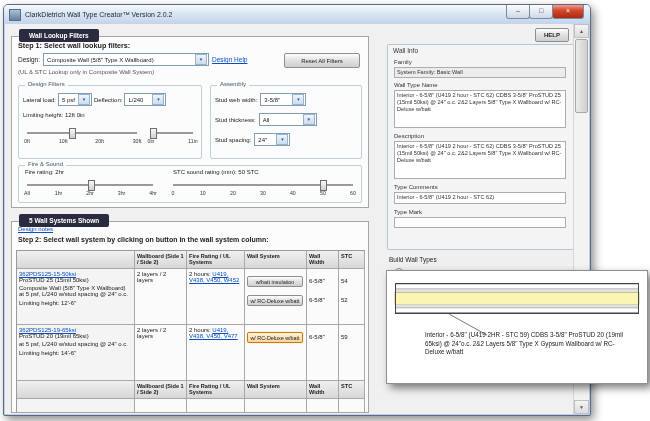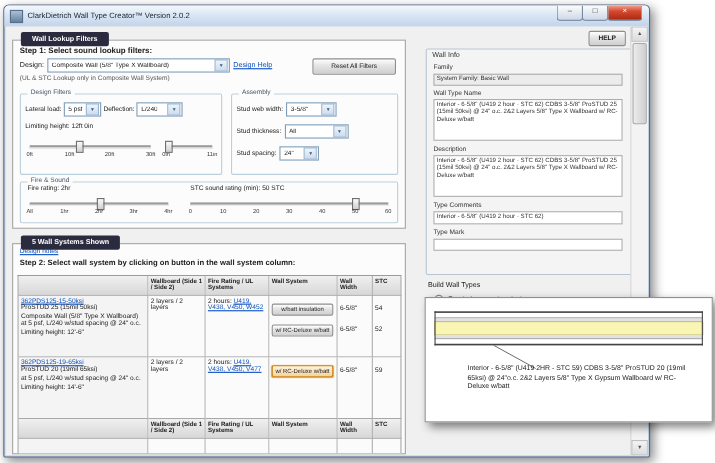--- a/index.html
+++ b/index.html
@@ -103,21 +103,21 @@
       <div class="win-btn">–</div>
       <div class="win-btn">□</div>
       <div class="win-btn close">×</div>
     </div>
   </div>
 
   <div class="content">
 
     <div class="dark-header" style="left:14px;top:5px;">Wall Lookup Filters</div>
     <div class="panel" style="left:6px;top:12px;width:358px;height:172px;">
-      <div class="lbl bold" style="position:absolute;left:6px;top:4px;font-size:7.2px;">Step 1: Select sound lookup filters:</div>
+      <div class="lbl bold" style="position:absolute;left:6px;top:4px;font-size:7.2px;">Step 1: Select wall lookup filters:</div>
 
       <div class="frow" style="left:6px;top:16px;">
         <span class="lbl">Design:</span>
         <span class="combo" style="width:166px;">
           <span class="val">Composite Wall (5/8" Type X Wallboard)</span>
           <span class="arrow">▼</span>
         </span>
         <span class="lbl link">Design Help</span>
       </div>
       <div class="small" style="position:absolute;left:6px;top:32px;color:#555;">(UL &amp; STC Lookup only in Composite Wall System)</div>

